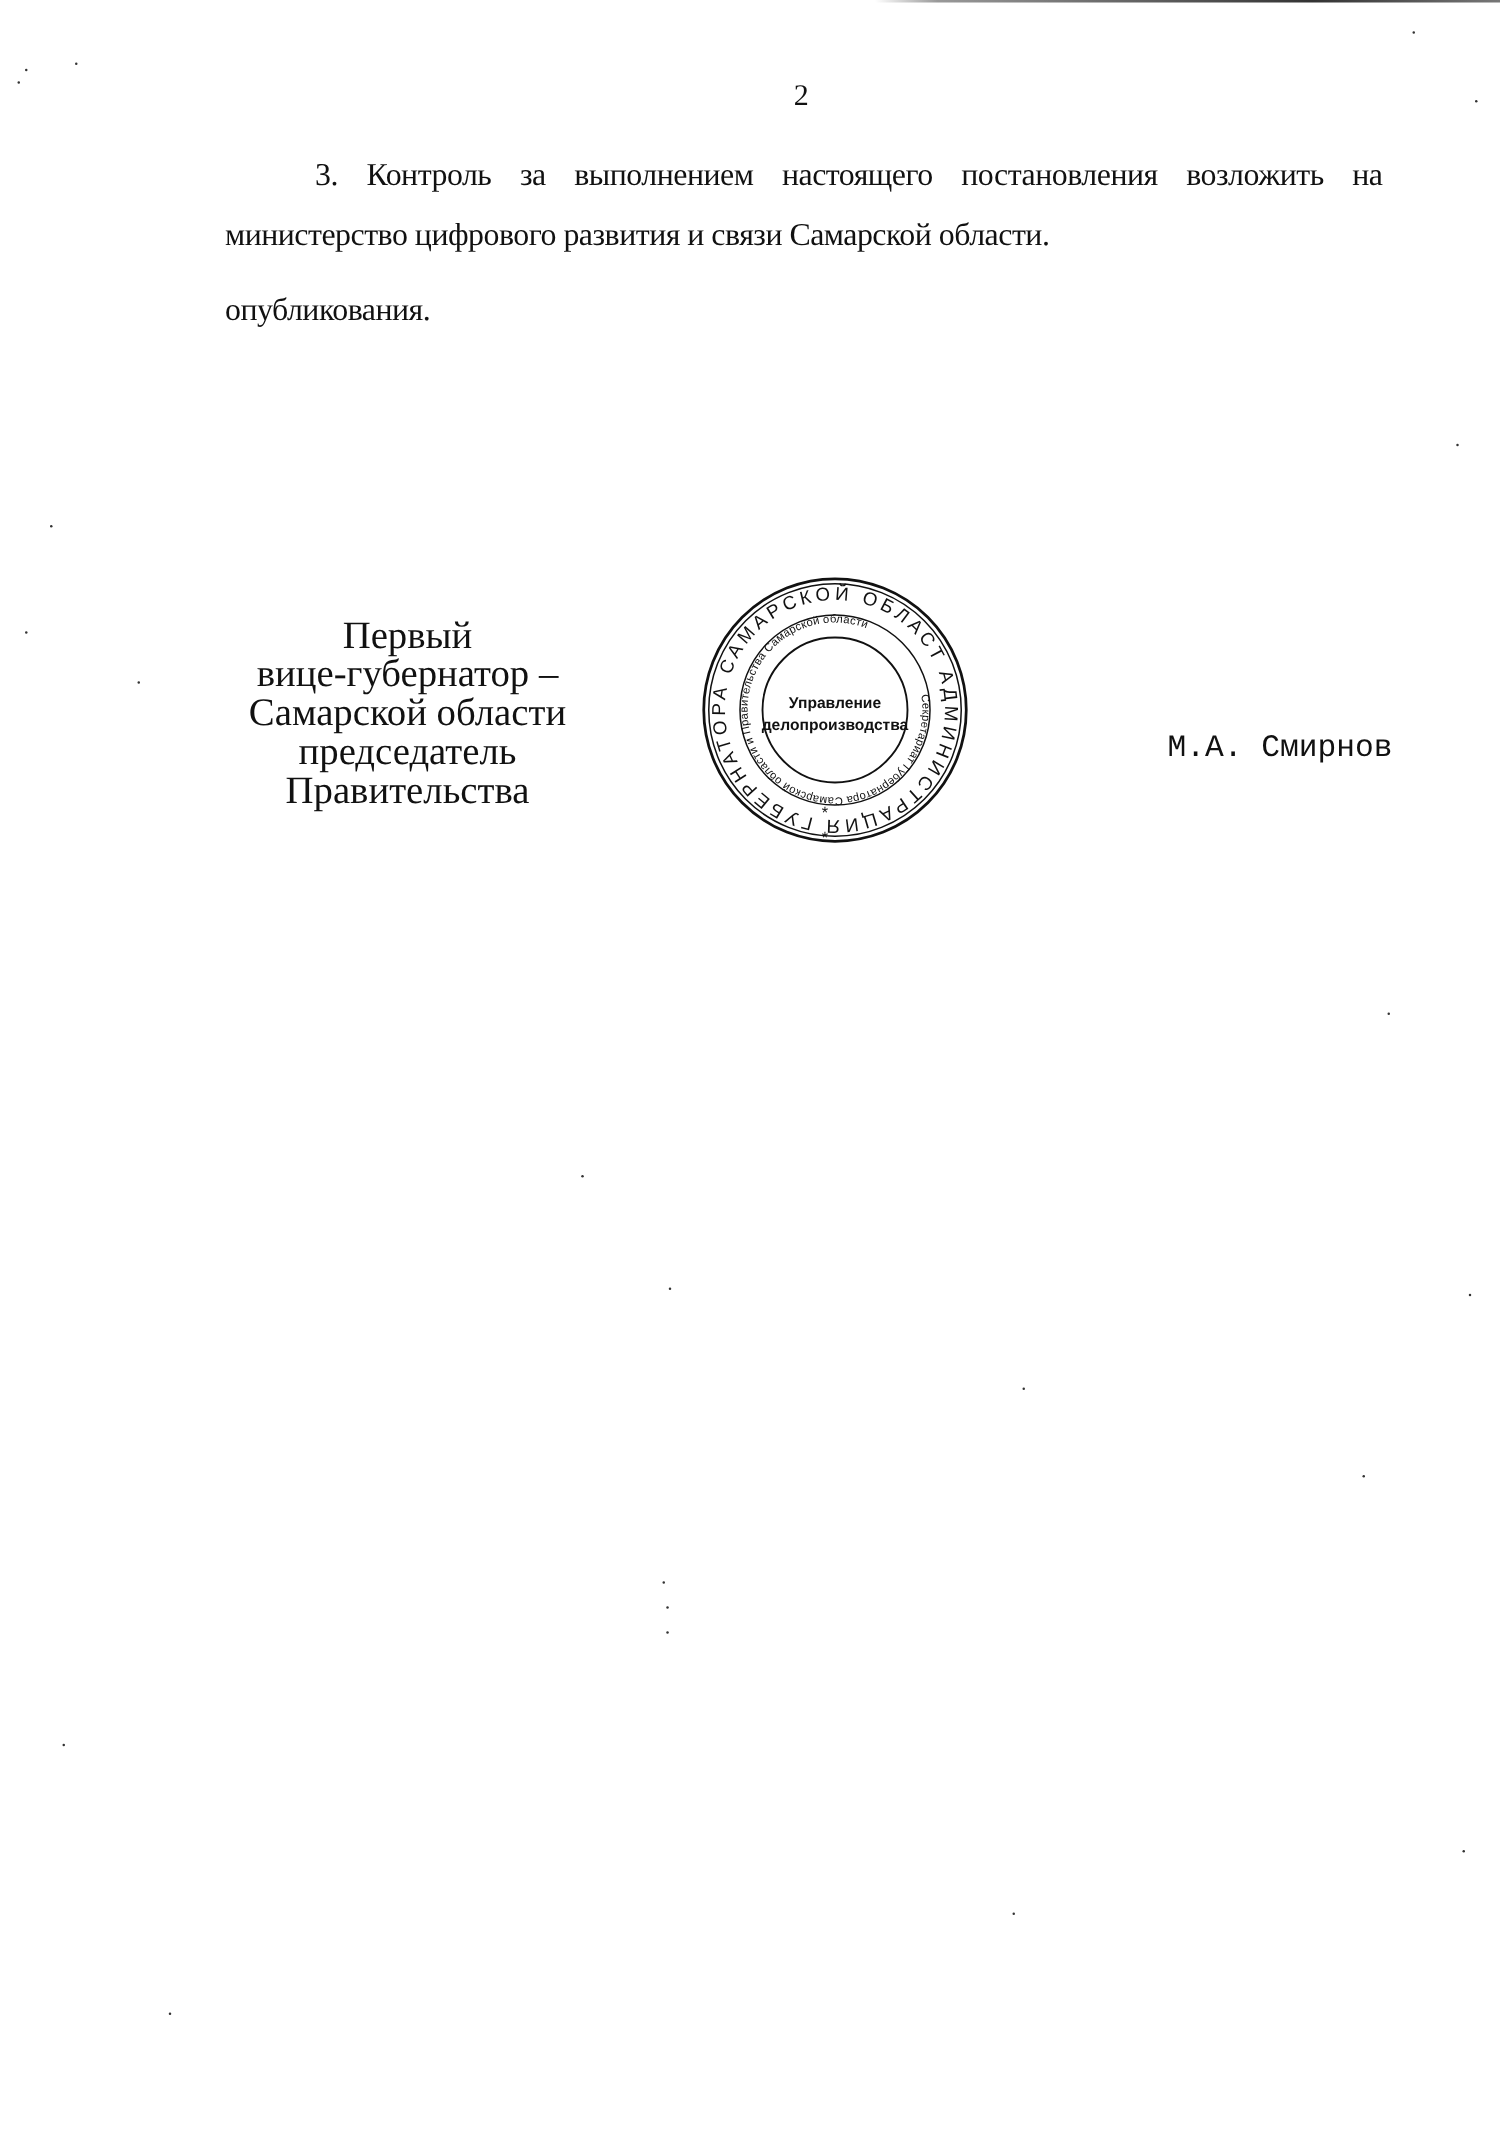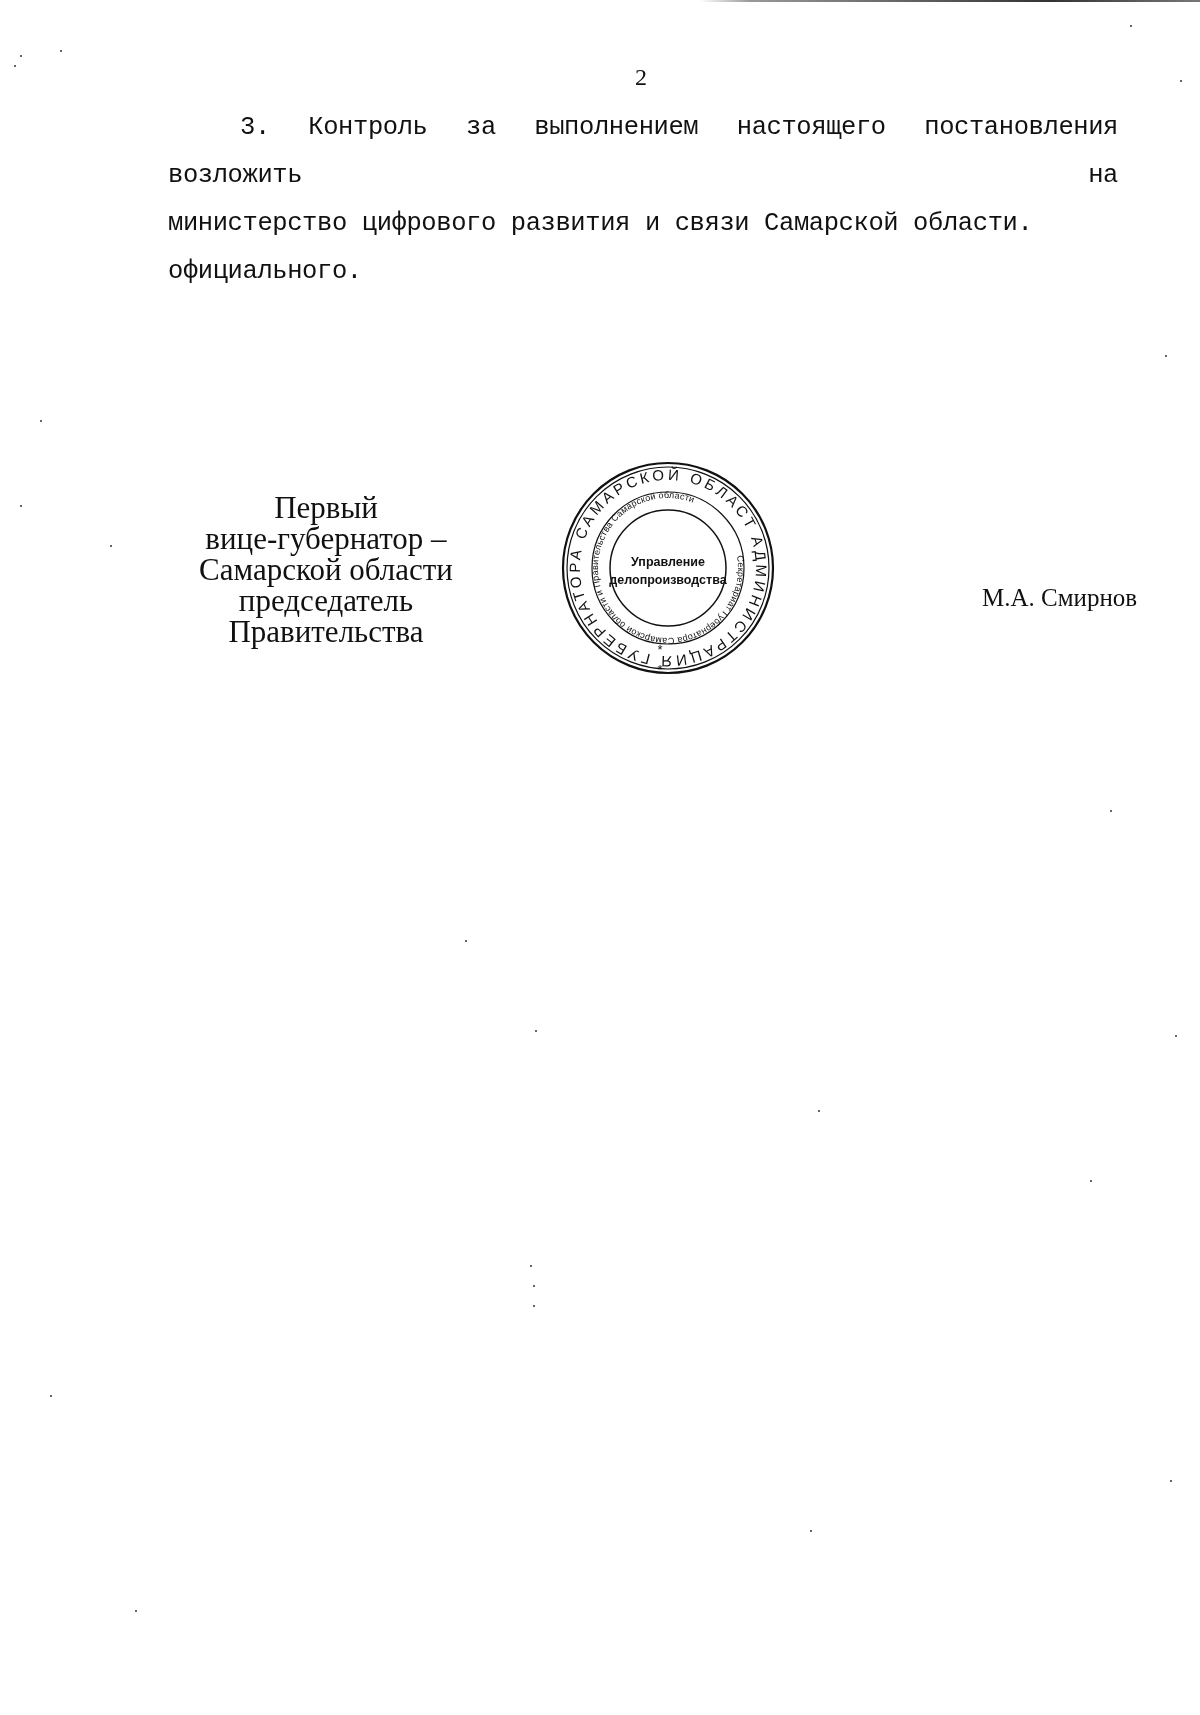--- a/index.html
+++ b/index.html
@@ -14,31 +14,31 @@
   .page-num {
     position: absolute; top: 64px; left: 0; width: 1282px; text-align: center;
     font-size: 24px;
   }
   .body-text {
     position: absolute; left: 168px; top: 104px; width: 950px;
     font-size: 25.5px; line-height: 48px;
     font-family: "Liberation Serif", serif;
     letter-spacing: -0.4px;
   }
-  .para { margin: 0; text-align: justify; text-align-last: left; font-family: Liberation Mono, monospace; }
+  .para { margin: 12px; text-align: justify; text-align-last: left; }
   .line { display: block; }
   .line.first { text-indent: 72px; }
   .line.full { text-align: justify; text-align-last: justify; }
 
   .sig-title {
     position: absolute; left: 150px; top: 492px; width: 352px;
     text-align: center; font-size: 31px; line-height: 31px;
   }
   .sig-name {
-    position: absolute; left: 982px; top: 584px; font-size: 25px;
+    position: absolute; left: 934px; top: 584px; font-size: 25px; font-family: Liberation Mono, monospace;
   }
 
   .stamp {
     position: absolute; left: 560px; top: 460px; width: 216px; height: 216px;
   }
   .stamp svg { width: 216px; height: 216px; display: block; }
 
   .speck { position: absolute; width: 2px; height: 2px; background: #333; border-radius: 1px; }
 </style>
 </head>
@@ -47,21 +47,21 @@
 <div class="topline"></div>
 
 <div class="page-num">2</div>
 
 <div class="body-text">
   <div class="para">
     <span class="line first full">3. Контроль за выполнением настоящего постановления возложить на</span>
     <span class="line">министерство цифрового развития и связи Самарской области.</span>
   </div>
   <div class="para">
-    <span class="line">официального.</span>
+    <span class="line">опубликования.</span>
   </div>
 </div>
 
 <div class="sig-title">
   <div>Первый</div>
   <div>вице-губернатор –</div>
   <div>Самарской области</div>
   <div>председатель Правительства</div>
 </div>
 

